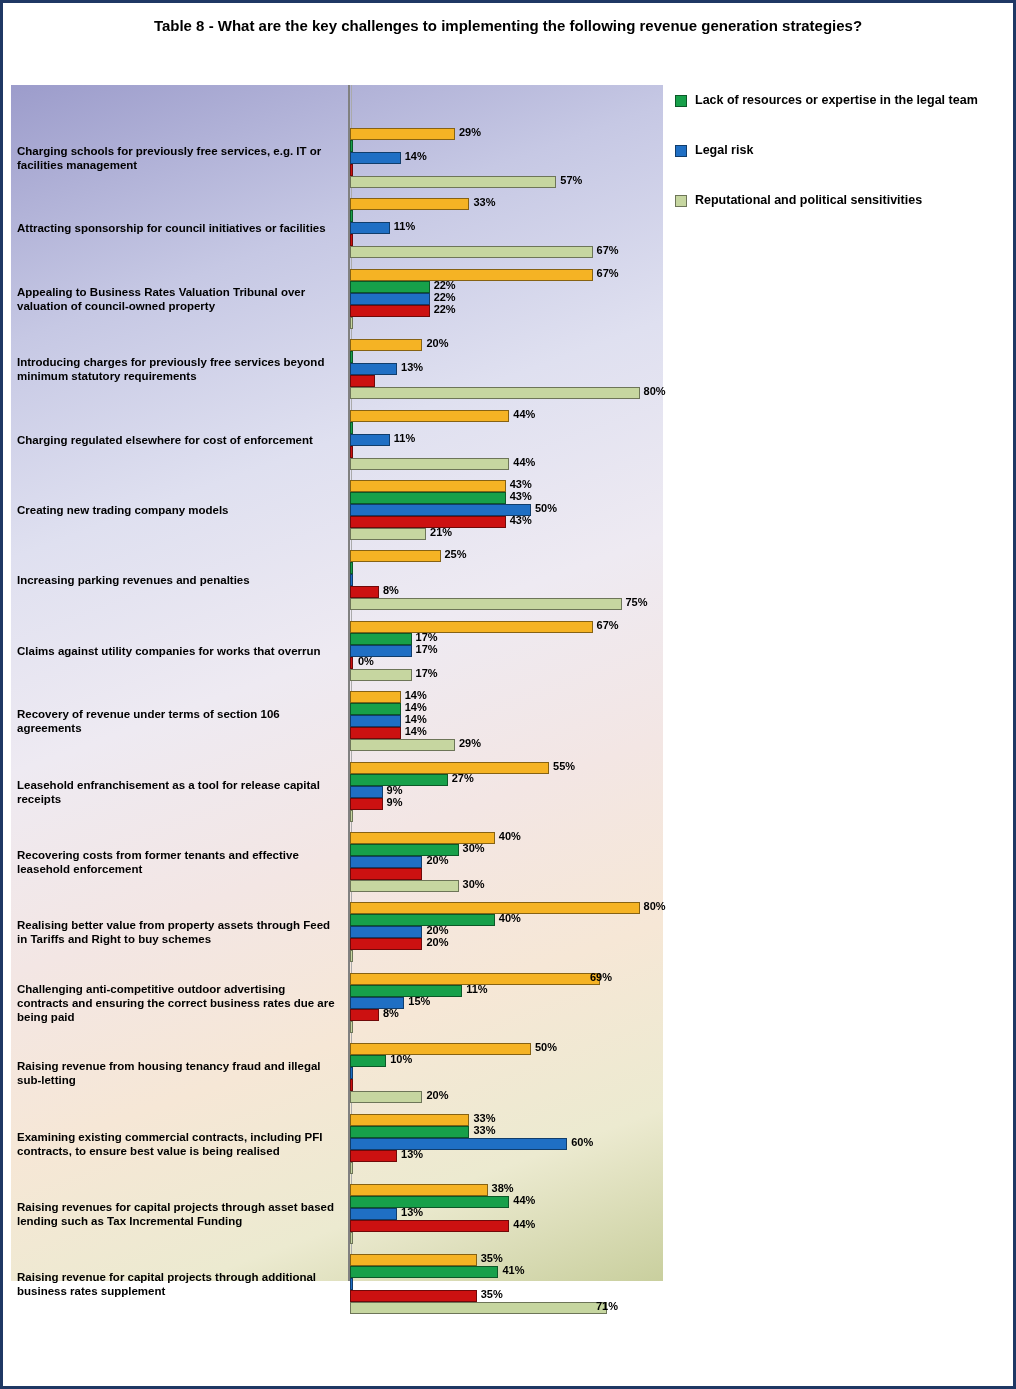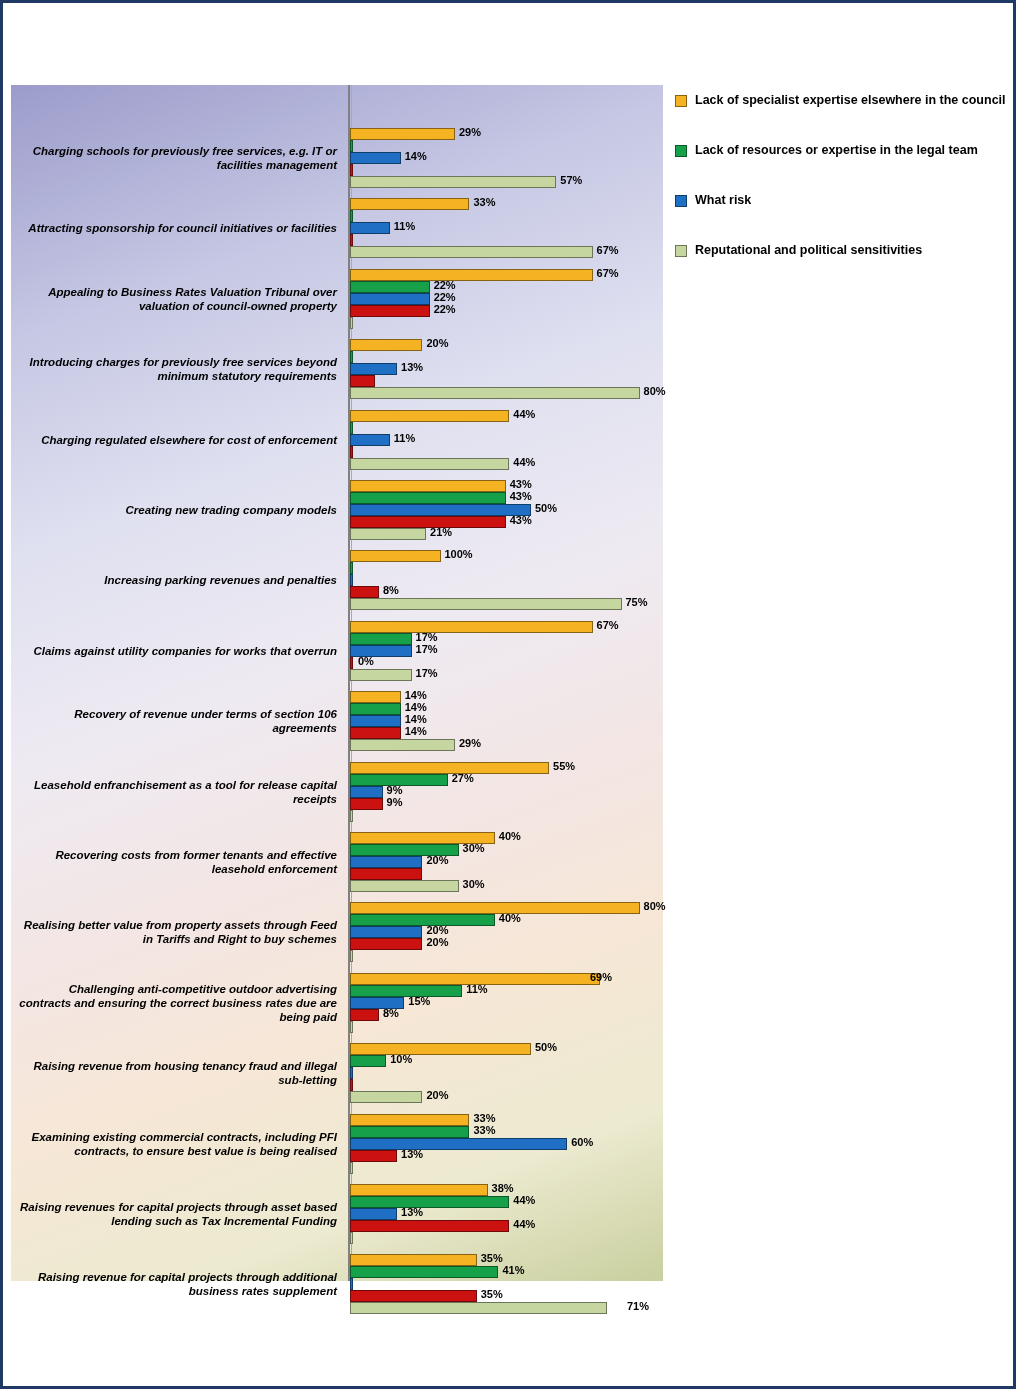--- a/index.html
+++ b/index.html
@@ -63,26 +63,24 @@
   
   .group {
     position: absolute;
     left: 0;
     width: 652px;
   }
   .cat-label {
     position: absolute;
     right: 318px;
     width: 320px;
-    text-align: right;
     font-size: 11.5px;
     font-weight: bold;
     color: #000000;
     line-height: 14px;
-    font-style: italic;
   }
   .bars {
     position: absolute;
     left: 347px;
     top: 0;
   }
   .bar-row {
     position: relative;
     height: 12px;
     margin: 0;
@@ -131,20 +129,21 @@
     font-weight: bold;
     color: #000000;
     white-space: nowrap;
   }
 </style>
 </head>
 <body>
 
 <div id="page">
 
+  <div id="title">Table 8 - What are the key challenges to implementing the following revenue generation strategies?</div>
 
   <div id="plot"></div>
   <div id="axis-line"></div>
   <div id="axis-line2"></div>
 
   <div id="groups-layer">
       <div class="group" style="top: 125px; height: 60px;">
         <div class="cat-label" style="top: 16px;">Charging schools for previously free services, e.g. IT or facilities management</div>
         <div class="bars">
           <div class="bar-row" style="top: 0px; position: absolute; left: 0px; width: 620px;">
@@ -283,21 +282,21 @@
             <div class="bar" style="width: 76.02px; background: rgb(198, 214, 160);"></div>
             <span class="bar-label" style="left: 80.02px;">21%</span>
           </div>
         </div>
       </div>
       <div class="group" style="top: 547.4px; height: 60px;">
         <div class="cat-label" style="top: 23px;">Increasing parking revenues and penalties</div>
         <div class="bars">
           <div class="bar-row" style="top: 0px; position: absolute; left: 0px; width: 620px;">
             <div class="bar" style="width: 90.5px; background: rgb(245, 179, 36);"></div>
-            <span class="bar-label" style="left: 94.5px;">100%</span>
+            <span class="bar-label" style="left: 94.5px;">25%</span>
           </div>
           <div class="bar-row" style="top: 12px; position: absolute; left: 0px; width: 620px;">
             <div class="bar" style="width: 3px; background: rgb(23, 160, 74);"></div>
           </div>
           <div class="bar-row" style="top: 24px; position: absolute; left: 0px; width: 620px;">
             <div class="bar" style="width: 3px; background: rgb(31, 111, 196);"></div>
           </div>
           <div class="bar-row" style="top: 36px; position: absolute; left: 0px; width: 620px;">
             <div class="bar" style="width: 28.96px; background: rgb(204, 17, 17);"></div>
             <span class="bar-label" style="left: 32.96px;">8%</span>
@@ -538,38 +537,34 @@
           </div>
           <div class="bar-row" style="top: 24px; position: absolute; left: 0px; width: 620px;">
             <div class="bar" style="width: 3px; background: rgb(31, 111, 196);"></div>
           </div>
           <div class="bar-row" style="top: 36px; position: absolute; left: 0px; width: 620px;">
             <div class="bar" style="width: 126.7px; background: rgb(204, 17, 17);"></div>
             <span class="bar-label" style="left: 130.7px;">35%</span>
           </div>
           <div class="bar-row" style="top: 48px; position: absolute; left: 0px; width: 620px;">
             <div class="bar" style="width: 257.02px; background: rgb(198, 214, 160);"></div>
-            <span class="bar-label" style="left: 277px;">71%</span>
+            <span class="bar-label" style="left: 246px;">71%</span>
           </div>
         </div>
       </div>
     </div>
 
   <div id="legend">
-      <div class="legend-item">
-        <span class="legend-swatch" style="background: rgb(245, 179, 36);"></span>
-        <span class="legend-text">Lack of specialist expertise elsewhere in the council</span>
-      </div>
       <div class="legend-item">
         <span class="legend-swatch" style="background: rgb(23, 160, 74);"></span>
         <span class="legend-text">Lack of  resources or expertise  in the legal team</span>
       </div>
       <div class="legend-item">
         <span class="legend-swatch" style="background: rgb(31, 111, 196);"></span>
-        <span class="legend-text">What risk</span>
+        <span class="legend-text">Legal risk</span>
       </div>
       <div class="legend-item">
         <span class="legend-swatch" style="background: rgb(198, 214, 160);"></span>
         <span class="legend-text">Reputational and political sensitivities</span>
       </div>
     </div>
 
 </div>
 
 </body></html>

